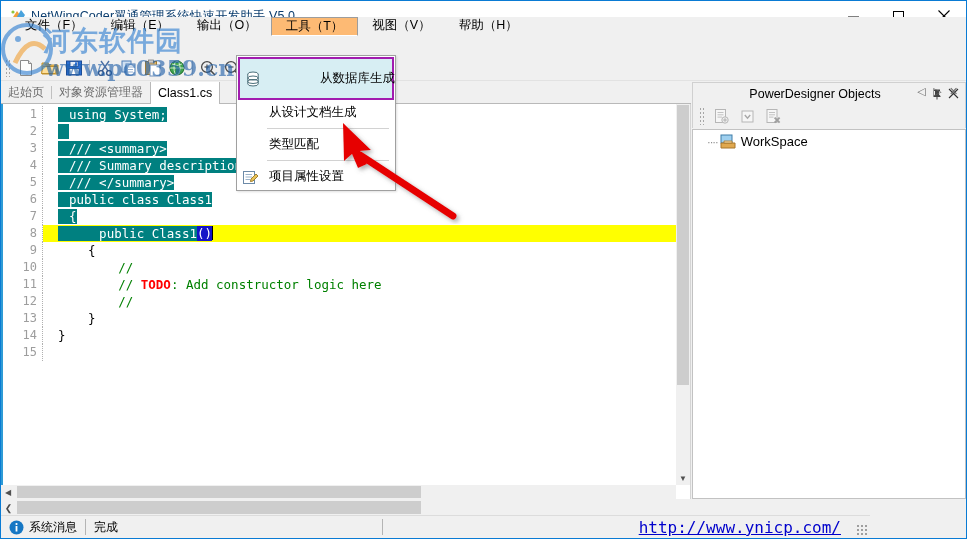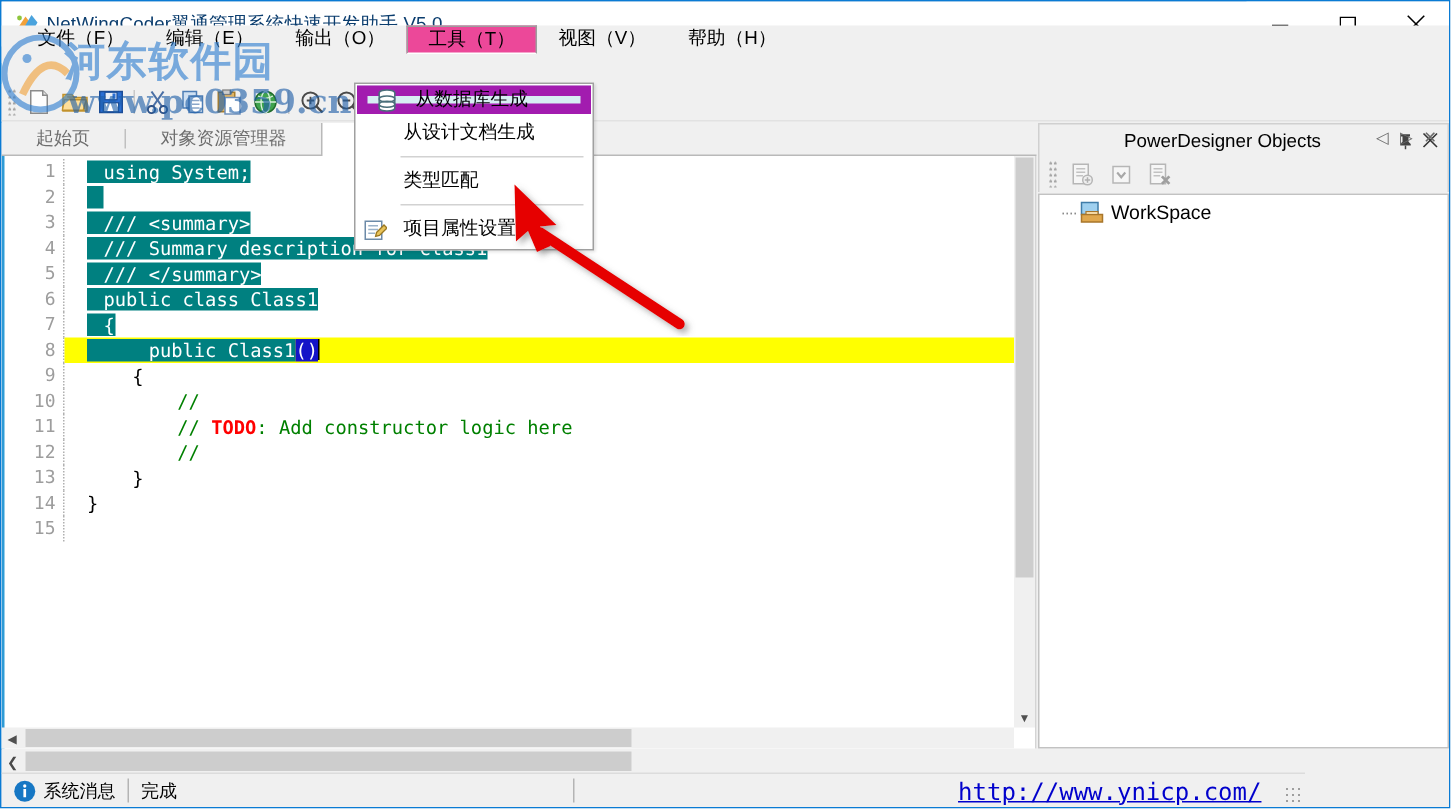--- a/index.html
+++ b/index.html
@@ -45,21 +45,21 @@
     background: #f0f0f0;
     display: flex; align-items: flex-start;
     padding-left: 10px;
     z-index: 6;
   }
   .menu-item {
     display: flex; align-items: center; padding: 0 14px;
     font-size: 12.5px; color: #000; white-space: nowrap;
   }
   .menu-item.open {
-    background: #ec4899;
+    background: #fdba74;
     border: 1px solid #9d9d9d;
     border-bottom: 1px solid #ffffff;
     margin-bottom: -1px;
     position: relative; z-index: 9;
   }
 
   
   #toolbar {
     position: absolute; left: 0; top: 55px; width: 965px; height: 25px;
     background: #f0f0f0; display: flex; align-items: center;
@@ -73,21 +73,21 @@
   .tbtn { width: 24px; height: 22px; display:flex; align-items:center; justify-content:center; flex:none; }
   .tsep { width: 1px; height: 16px; background: #c8c8c8; margin: 0 3px; flex:none; }
 
   
   #tabstrip {
     position: absolute; left: 0; top: 81px; width: 690px; height: 22px;
     background: #f0f0f0; display: flex; align-items: flex-end;
     border-bottom: 1px solid #b9b9b9;
   }
   .dtab {
-    height: 21px; display: flex; align-items: center; padding: 0 23px;
+    height: 21px; display: flex; align-items: center; padding: 0 7px;
     font-size: 12px; color: #6d6d6d; white-space: nowrap;
   }
   .dtab.inactive2 { color: #6d6d6d; }
   .dtab.active {
     background: #ffffff; color: #000; border-left: 1px solid #b9b9b9;
     border-right: 1px solid #b9b9b9; margin-bottom: -1px; height: 22px;
     font-size: 12.5px;
   }
   .dtab-sep { width: 1px; height: 13px; background: #c0c0c0; align-self: center; }
   #tabnav {
@@ -202,22 +202,23 @@
   #dropdown {
     position: absolute; left: 235px; top: 54px; width: 160px;
     background: #ffffff; border: 1px solid #a0a0a0; z-index: 20;
     box-shadow: 1px 1px 2px rgba(0,0,0,0.12);
     padding: 1px 0;
   }
   .mrow { display: flex; align-items: center; height: 25px; position: relative; }
   .mrow .micon { width: 26px; display:flex; align-items:center; justify-content:center; flex:none; }
   .mrow .mlabel { font-size: 12.5px; color: #000; padding-left: 6px; white-space: nowrap; }
   .mrow.sel-row {
-    background: #d7eef3; border: 7px solid #a21caf; height: 19px;
+    background: #d7eef3; border: 2px solid #a21caf; height: 43px;
     margin: 0 1px;
+    gap: 48px;
   }
   .msep { height: 1px; background: #d2d2d2; margin: 3px 6px 3px 30px; }
 
   
   #arrow { position: absolute; left: 330px; top: 118px; z-index: 40; pointer-events:none; }
 
   
   #watermark {
     position: absolute; left: 0px; top: 18px; width: 230px; height: 72px;
     z-index: 30; pointer-events: none; opacity: 0.62;

